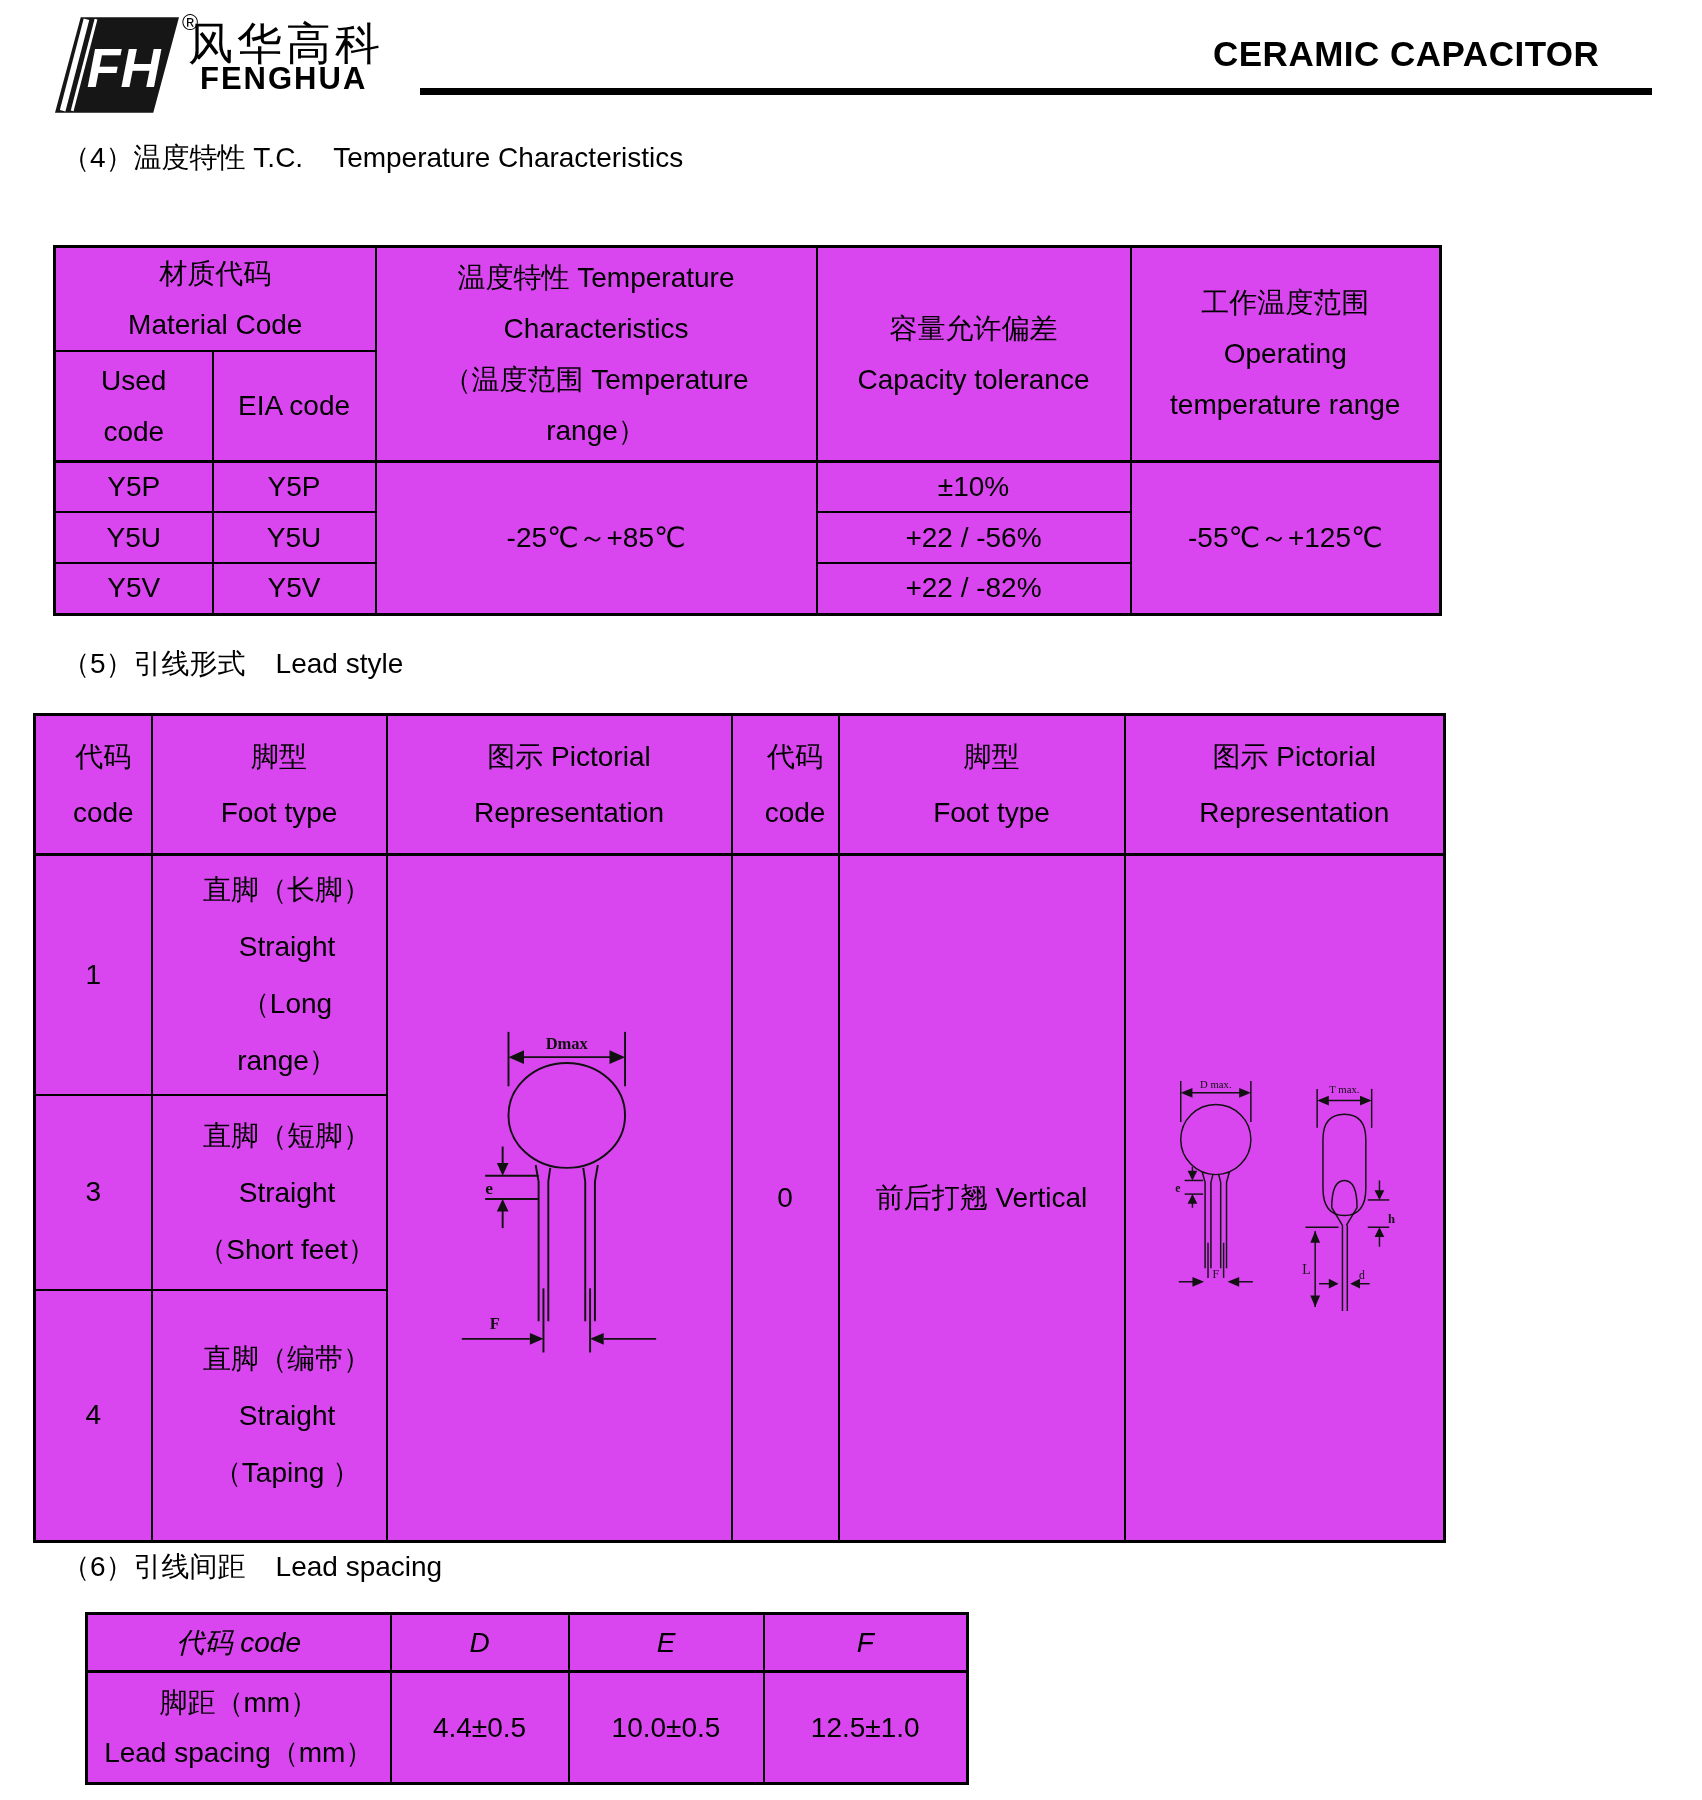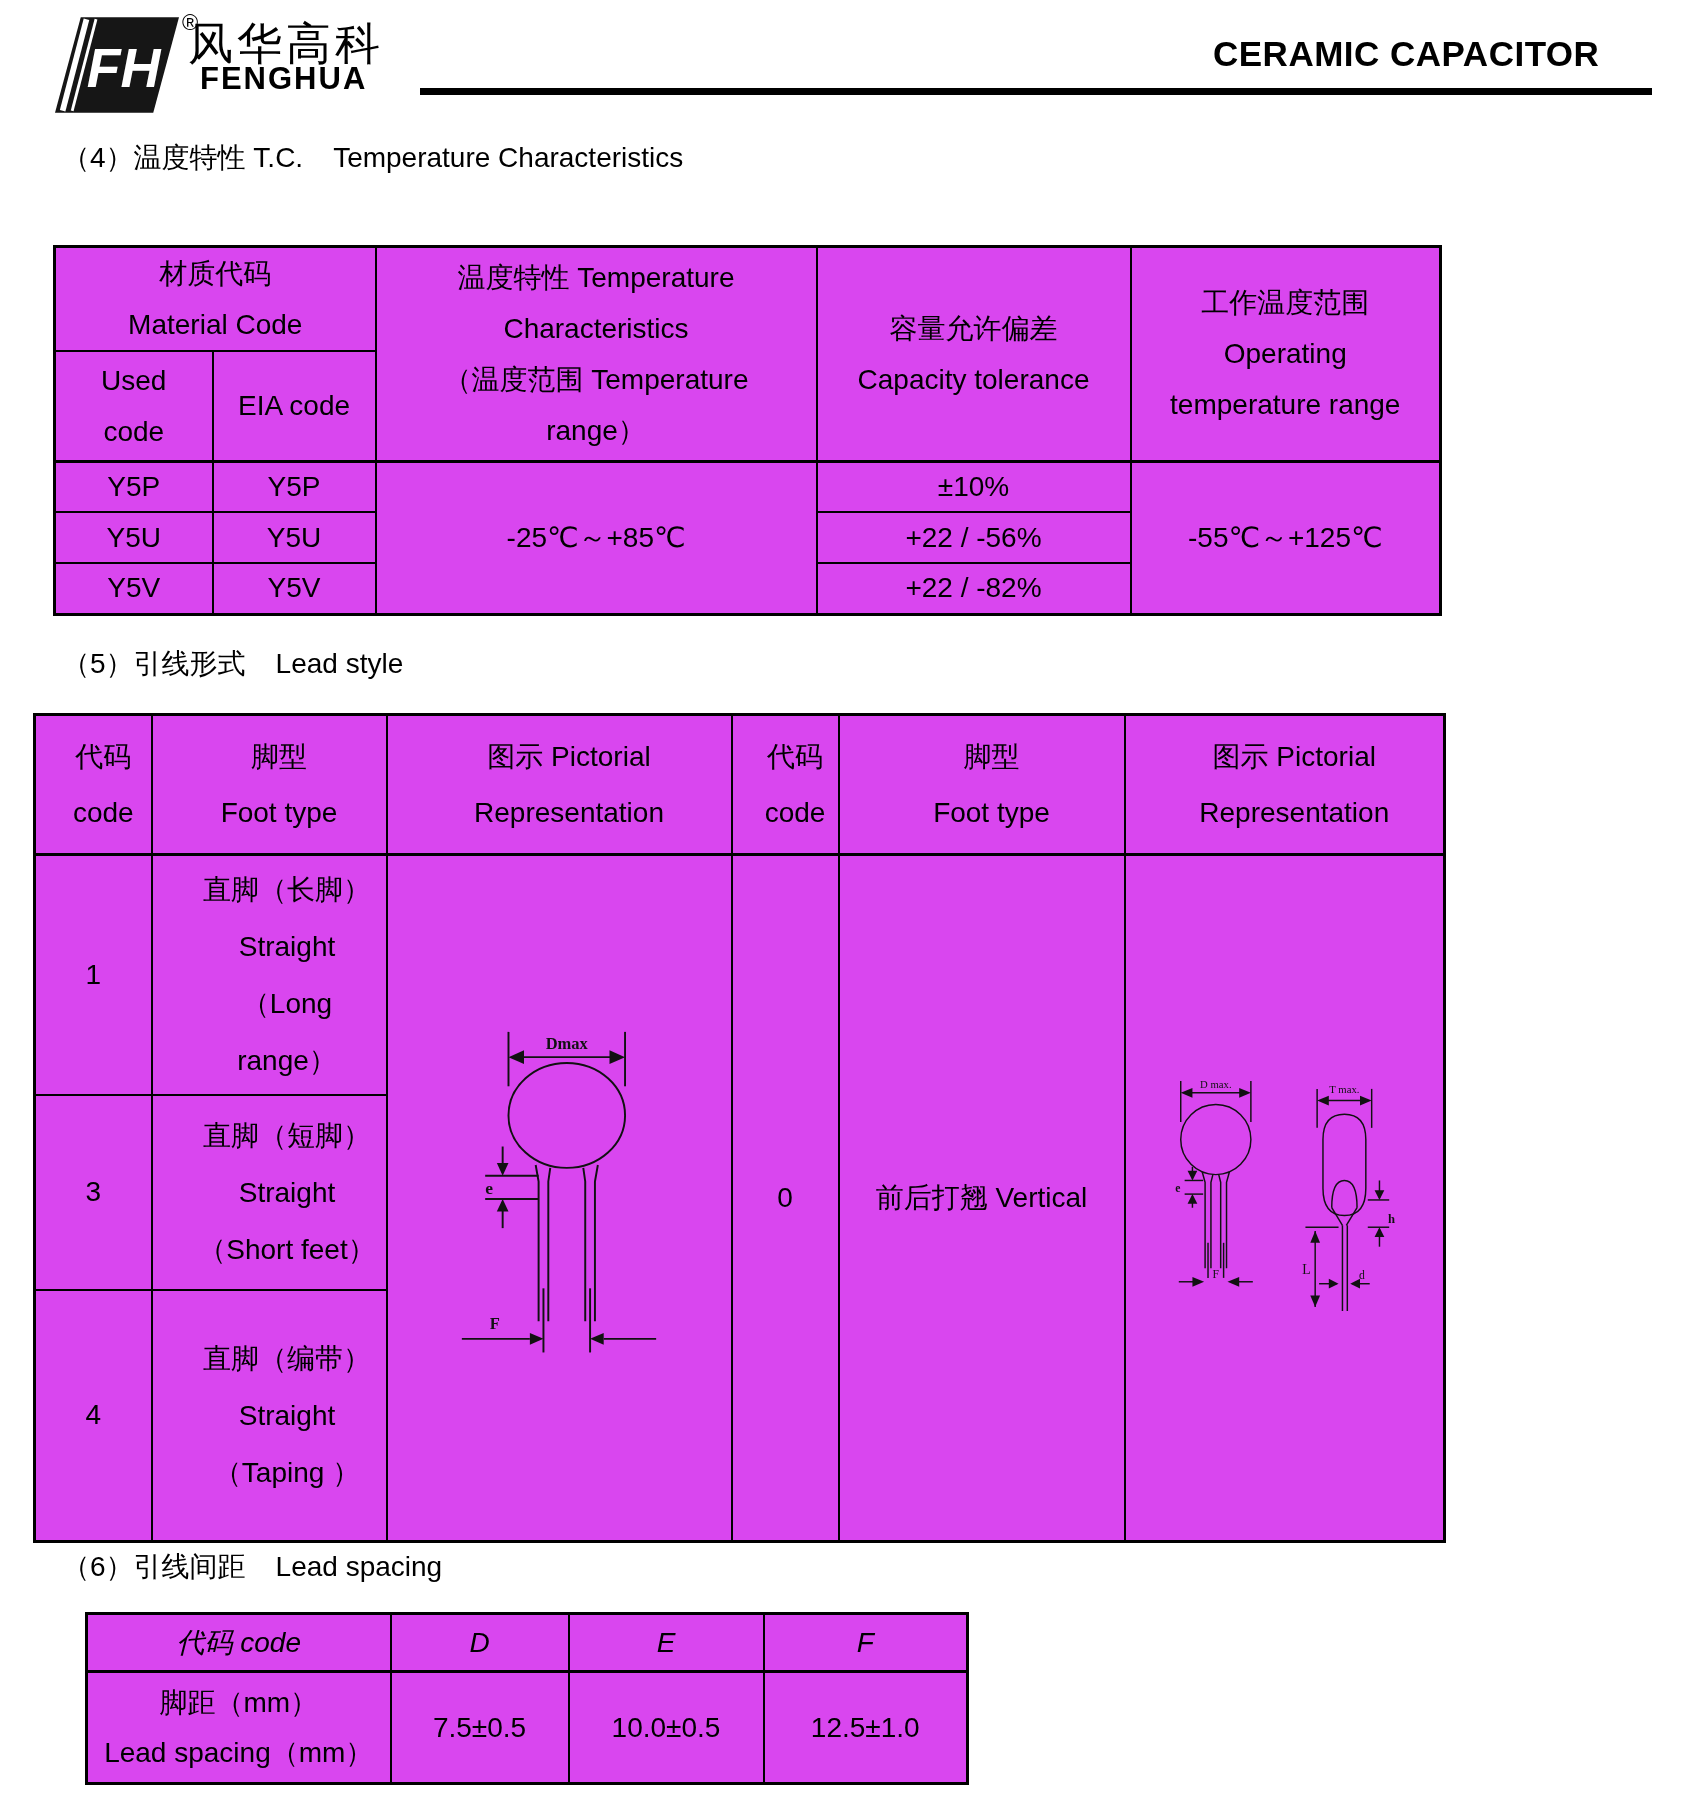--- a/index.html
+++ b/index.html
@@ -321,18 +321,18 @@
     <td>代码 code</td>
     <td>D</td>
     <td>E</td>
     <td>F</td>
   </tr>
   <tr class="dr">
     <td>
       <div class="ln">脚距（mm）</div>
       <div class="ln">Lead spacing（mm）</div>
     </td>
-    <td>7.5±0.5</td>
+    <td>4.4±0.5</td>
     <td>10.0±0.5</td>
     <td>12.5±1.0</td>
   </tr>
 </tbody>
   </table>
 
 </body></html>

